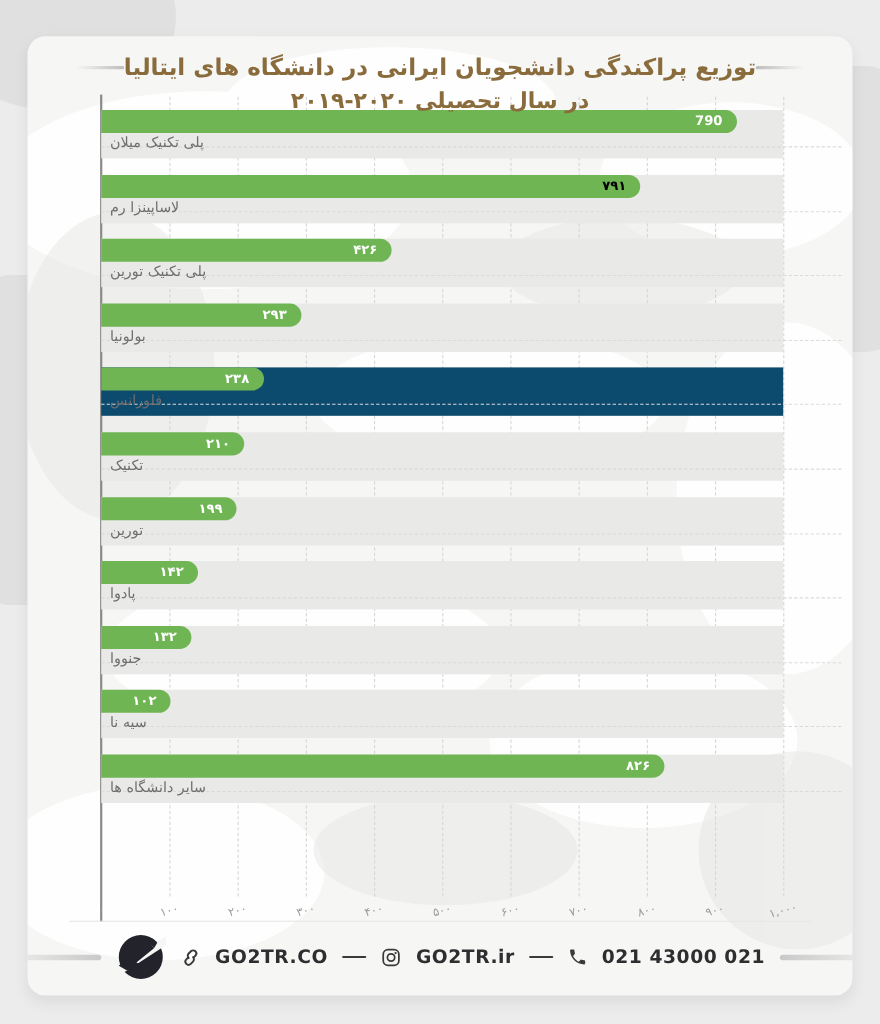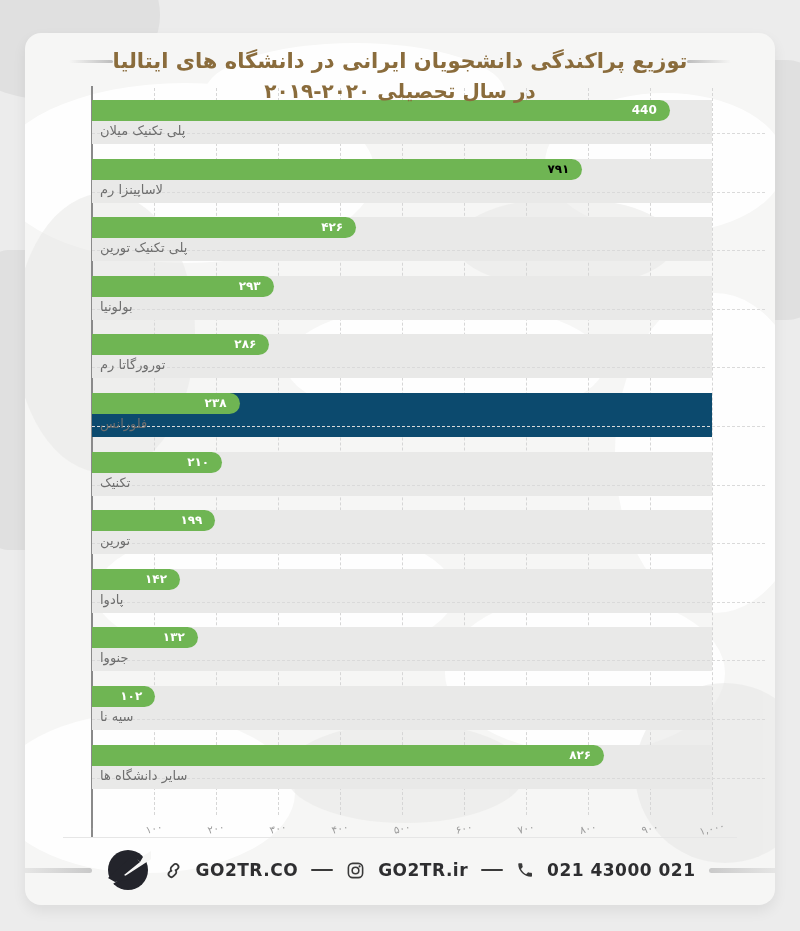--- a/index.html
+++ b/index.html
@@ -114,21 +114,21 @@
         <div class="gridline" style="left: 372px;"></div>
         <div class="gridline" style="left: 434px;"></div>
         <div class="gridline" style="left: 496px;"></div>
         <div class="gridline" style="left: 558px;"></div>
         <div class="gridline" style="left: 620px;"></div>
       </div>
     <div class="bar-rows" id="bar-rows">
         <div class="bar-row">
           <div class="bar-track" style="background: rgb(233, 233, 232);">
             <div class="bar-fill" style="width: 577.84px; background: rgb(111, 181, 83);">
-              <span class="bar-value" dir="rtl" style="color: rgb(255, 255, 255);">440</span>
+              <span class="bar-value" dir="rtl" style="color: rgb(255, 255, 255);">790</span>
             </div>
           </div>
           <span class="bar-label" dir="rtl" style="color: rgb(110, 110, 110);">پلی تکنیک میلان</span>
         </div>
         <div class="bar-row">
           <div class="bar-track" style="background: rgb(233, 233, 232);">
             <div class="bar-fill" style="width: 490.42px; background: rgb(111, 181, 83);">
               <span class="bar-value" dir="rtl" style="color: #000000;">۷۹۱</span>
             </div>
           </div>
@@ -142,28 +142,20 @@
           </div>
           <span class="bar-label" dir="rtl" style="color: rgb(110, 110, 110);">پلی تکنیک تورین</span>
         </div>
         <div class="bar-row">
           <div class="bar-track" style="background: rgb(233, 233, 232);">
             <div class="bar-fill" style="width: 181.66px; background: rgb(111, 181, 83);">
               <span class="bar-value" dir="rtl" style="color: rgb(255, 255, 255);">۲۹۳</span>
             </div>
           </div>
           <span class="bar-label" dir="rtl" style="color: rgb(110, 110, 110);">بولونیا</span>
-        </div>
-        <div class="bar-row">
-          <div class="bar-track" style="background: rgb(233, 233, 232);">
-            <div class="bar-fill" style="width: 177.32px; background: rgb(111, 181, 83);">
-              <span class="bar-value" dir="rtl" style="color: rgb(255, 255, 255);">۲۸۶</span>
-            </div>
-          </div>
-          <span class="bar-label" dir="rtl" style="color: rgb(110, 110, 110);">تورورگاتا رم</span>
         </div>
         <div class="bar-row">
           <div class="bar-track" style="background: #0c4a6e;">
             <div class="bar-fill" style="width: 147.56px; background: rgb(111, 181, 83);">
               <span class="bar-value" dir="rtl" style="color: rgb(255, 255, 255);">۲۳۸</span>
             </div>
           </div>
           <span class="bar-label" dir="rtl" style="color: rgb(110, 110, 110);">فلورانس</span>
         </div>
         <div class="bar-row">
@@ -185,21 +177,21 @@
         <div class="bar-row">
           <div class="bar-track" style="background: rgb(233, 233, 232);">
             <div class="bar-fill" style="width: 88.04px; background: rgb(111, 181, 83);">
               <span class="bar-value" dir="rtl" style="color: rgb(255, 255, 255);">۱۴۲</span>
             </div>
           </div>
           <span class="bar-label" dir="rtl" style="color: rgb(110, 110, 110);">پادوا</span>
         </div>
         <div class="bar-row">
           <div class="bar-track" style="background: rgb(233, 233, 232);">
-            <div class="bar-fill" style="width: 81.84px; background: rgb(111, 181, 83); padding-left: 24px;">
+            <div class="bar-fill" style="width: 81.84px; background: rgb(111, 181, 83);">
               <span class="bar-value" dir="rtl" style="color: rgb(255, 255, 255);">۱۳۲</span>
             </div>
           </div>
           <span class="bar-label" dir="rtl" style="color: rgb(110, 110, 110);">جنووا</span>
         </div>
         <div class="bar-row">
           <div class="bar-track" style="background: rgb(233, 233, 232);">
             <div class="bar-fill" style="width: 63.24px; background: rgb(111, 181, 83);">
               <span class="bar-value" dir="rtl" style="color: rgb(255, 255, 255);">۱۰۲</span>
             </div>

